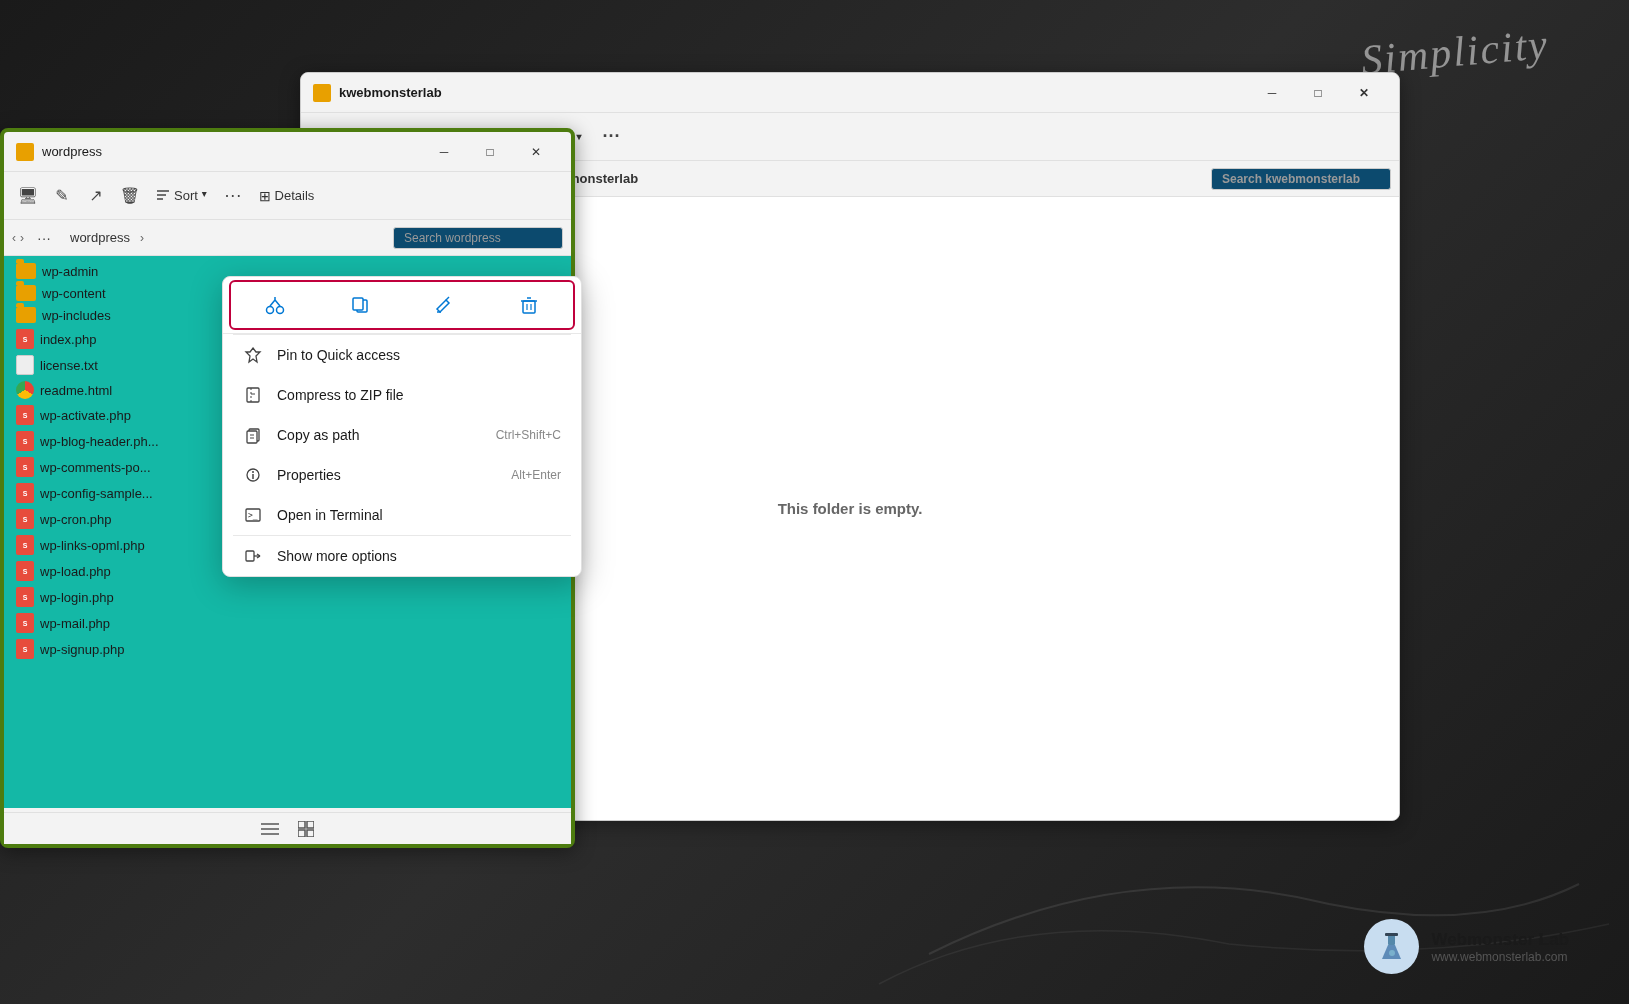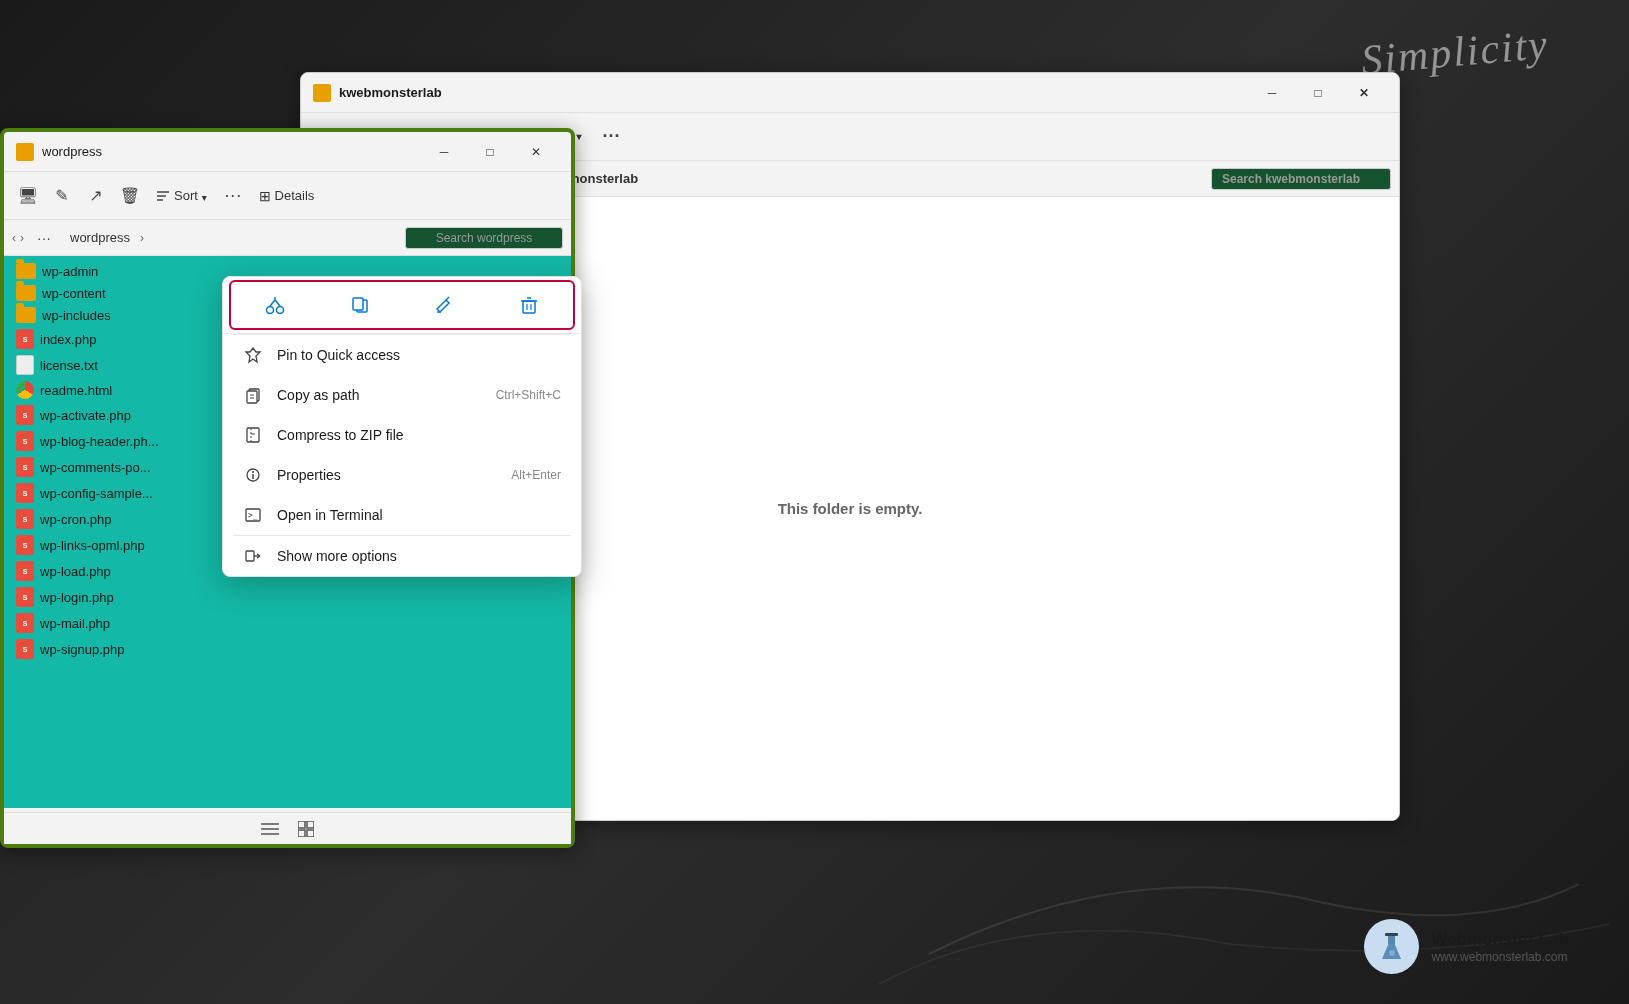--- a/index.html
+++ b/index.html
@@ -138,21 +138,21 @@
       border-radius: 3px;
       cursor: pointer;
     }
     .address-sep { color: #666; font-size: 12px; }
 
     .search-box-back {
       margin-left: auto;
       padding: 3px 10px;
       border: 1px solid #ccc;
       border-radius: 3px;
-      background: #14532d;
+      background: #0c4a6e;
       font-size: 12px;
       color: #999;
       width: 180px;
     }
 
     
     .content-area-back {
       flex: 1;
       display: flex;
       align-items: center;
@@ -232,21 +232,21 @@
       align-items: center;
       justify-content: center;
       border-radius: 4px;
       cursor: pointer;
       color: #444;
       font-size: 16px;
     }
 
     .tb-sort-btn {
       display: flex;
-      align-items: flex-end;
+      align-items: flex-start;
       gap: 4px;
       padding: 4px 8px;
       border-radius: 4px;
       cursor: pointer;
       font-size: 13px;
       color: #333;
     }
 
     .tb-more-btn {
       width: 32px;
@@ -567,21 +567,21 @@
       <span>Details</span>
     </div>
   </div>
 
   <div class="addressbar-front">
     <span class="address-sep">‹</span>
     <span class="address-sep">›</span>
     <span class="tb-icon-btn address-sep" style="font-size:14px;">···</span>
     <span class="address-item">wordpress</span>
     <span class="address-sep">›</span>
-    <div class="search-box-back" style="width:158px;text-align:center;">Search wordpress</div>
+    <div class="search-box-back" style="width:170px;">Search wordpress</div>
   </div>
 
   <div class="file-list">
     <div class="file-item">
       <div class="file-icon-folder"></div>
       <span>wp-admin</span>
     </div>
     <div class="file-item">
       <div class="file-icon-folder"></div>
       <span>wp-content</span>
@@ -711,39 +711,39 @@
       <svg width="18" height="18" viewBox="0 0 18 18">
         <path d="M9 2 L12 6 L16 6 L12 10 L13 16 L9 13 L5 16 L6 10 L2 6 L6 6 Z" fill="none" stroke="#444" stroke-width="1.3"></path>
       </svg>
     </div>
     <span class="ctx-item-label">Pin to Quick access</span>
   </div>
 
   <div class="ctx-item">
     <div class="ctx-item-icon">
       <svg width="18" height="18" viewBox="0 0 18 18">
+        <rect x="3" y="2" width="12" height="14" rx="1" fill="none" stroke="#444" stroke-width="1.3"></rect>
+        <line x1="7" y1="2" x2="7" y2="16" stroke="#444" stroke-width="1" stroke-dasharray="2,2"></line>
+        <line x1="7" y1="8" x2="11" y2="8" stroke="#444" stroke-width="1"></line>
+      </svg>
+    </div>
+    <span class="ctx-item-label">Compress to ZIP file</span>
+  </div>
+
+  <div class="ctx-item">
+    <div class="ctx-item-icon">
+      <svg width="18" height="18" viewBox="0 0 18 18">
         <rect x="5" y="3" width="10" height="12" rx="1" fill="none" stroke="#444" stroke-width="1.3"></rect>
         <rect x="3" y="5" width="10" height="12" rx="1" fill="white" stroke="#444" stroke-width="1.3"></rect>
         <line x1="6" y1="9" x2="10" y2="9" stroke="#444" stroke-width="1"></line>
         <line x1="6" y1="12" x2="10" y2="12" stroke="#444" stroke-width="1"></line>
       </svg>
     </div>
     <span class="ctx-item-label">Copy as path</span>
     <span class="ctx-item-shortcut">Ctrl+Shift+C</span>
-  </div>
-
-  <div class="ctx-item">
-    <div class="ctx-item-icon">
-      <svg width="18" height="18" viewBox="0 0 18 18">
-        <rect x="3" y="2" width="12" height="14" rx="1" fill="none" stroke="#444" stroke-width="1.3"></rect>
-        <line x1="7" y1="2" x2="7" y2="16" stroke="#444" stroke-width="1" stroke-dasharray="2,2"></line>
-        <line x1="7" y1="8" x2="11" y2="8" stroke="#444" stroke-width="1"></line>
-      </svg>
-    </div>
-    <span class="ctx-item-label">Compress to ZIP file</span>
   </div>
 
   <div class="ctx-item">
     <div class="ctx-item-icon">
       <svg width="18" height="18" viewBox="0 0 18 18">
         <circle cx="9" cy="9" r="6" fill="none" stroke="#444" stroke-width="1.3"></circle>
         <line x1="9" y1="8" x2="9" y2="13" stroke="#444" stroke-width="1.5"></line>
         <circle cx="9" cy="6" r="1" fill="#444"></circle>
       </svg>
     </div>

